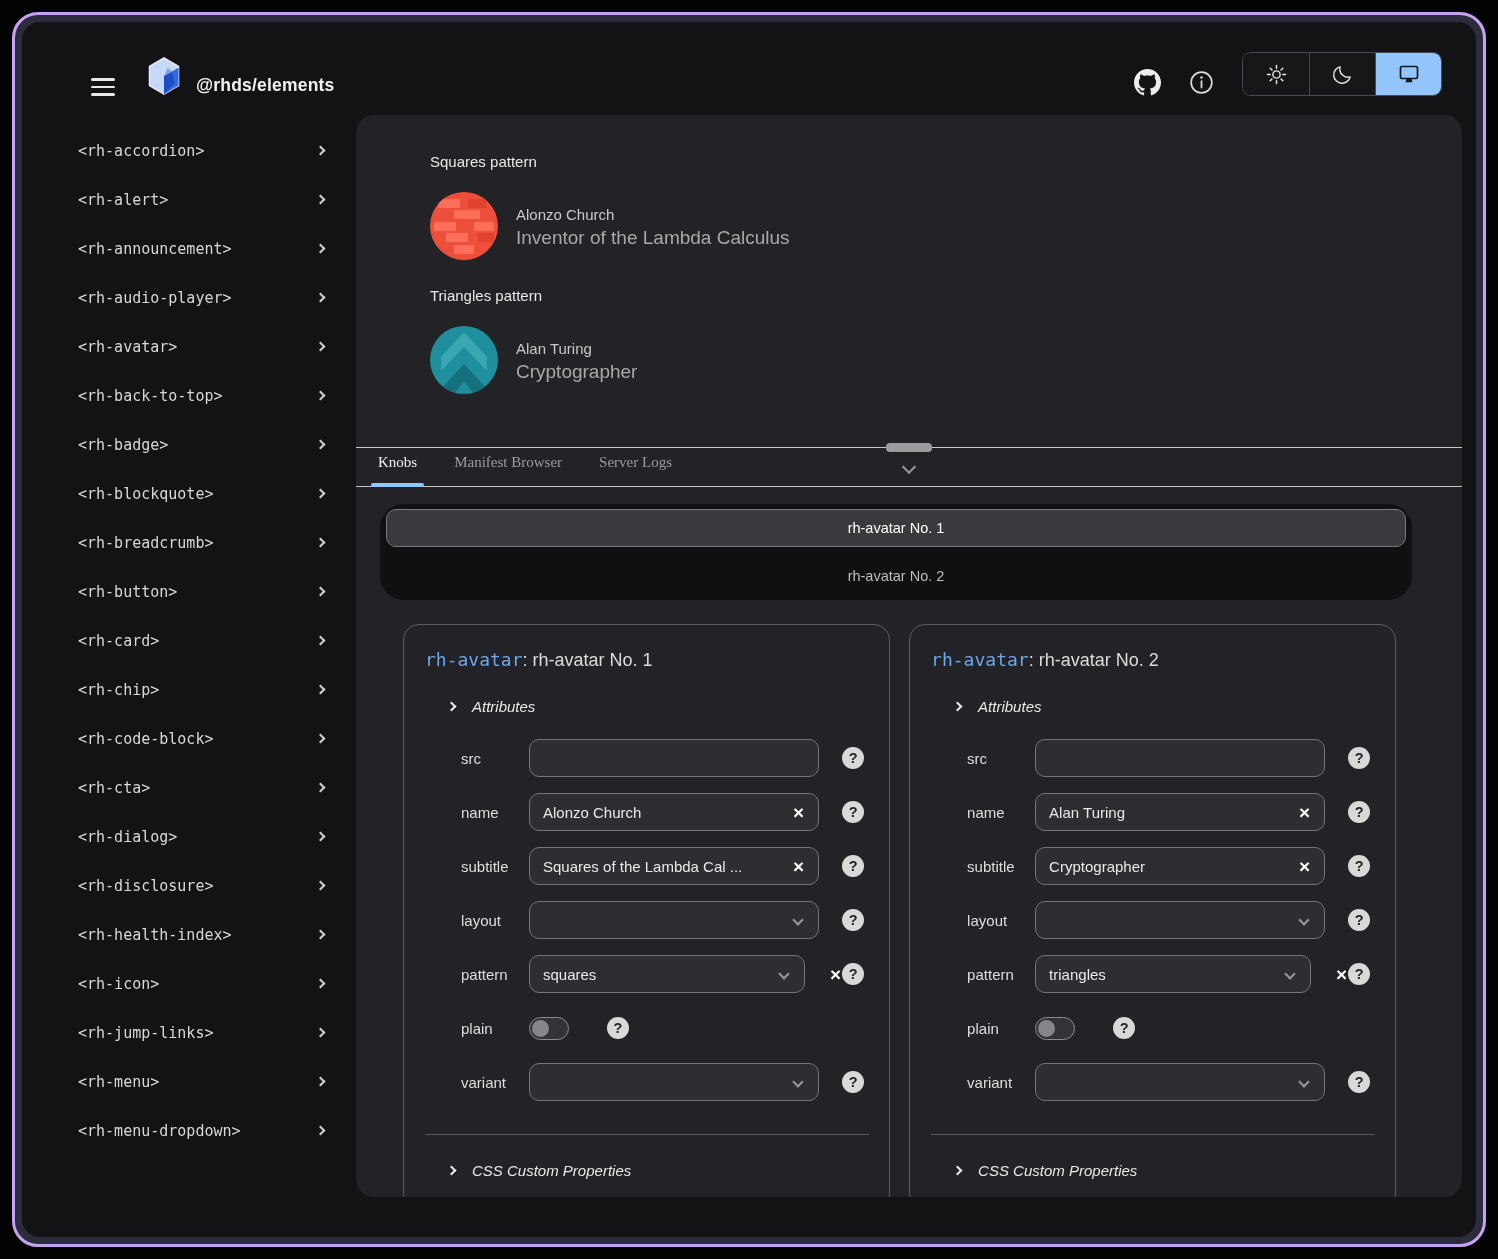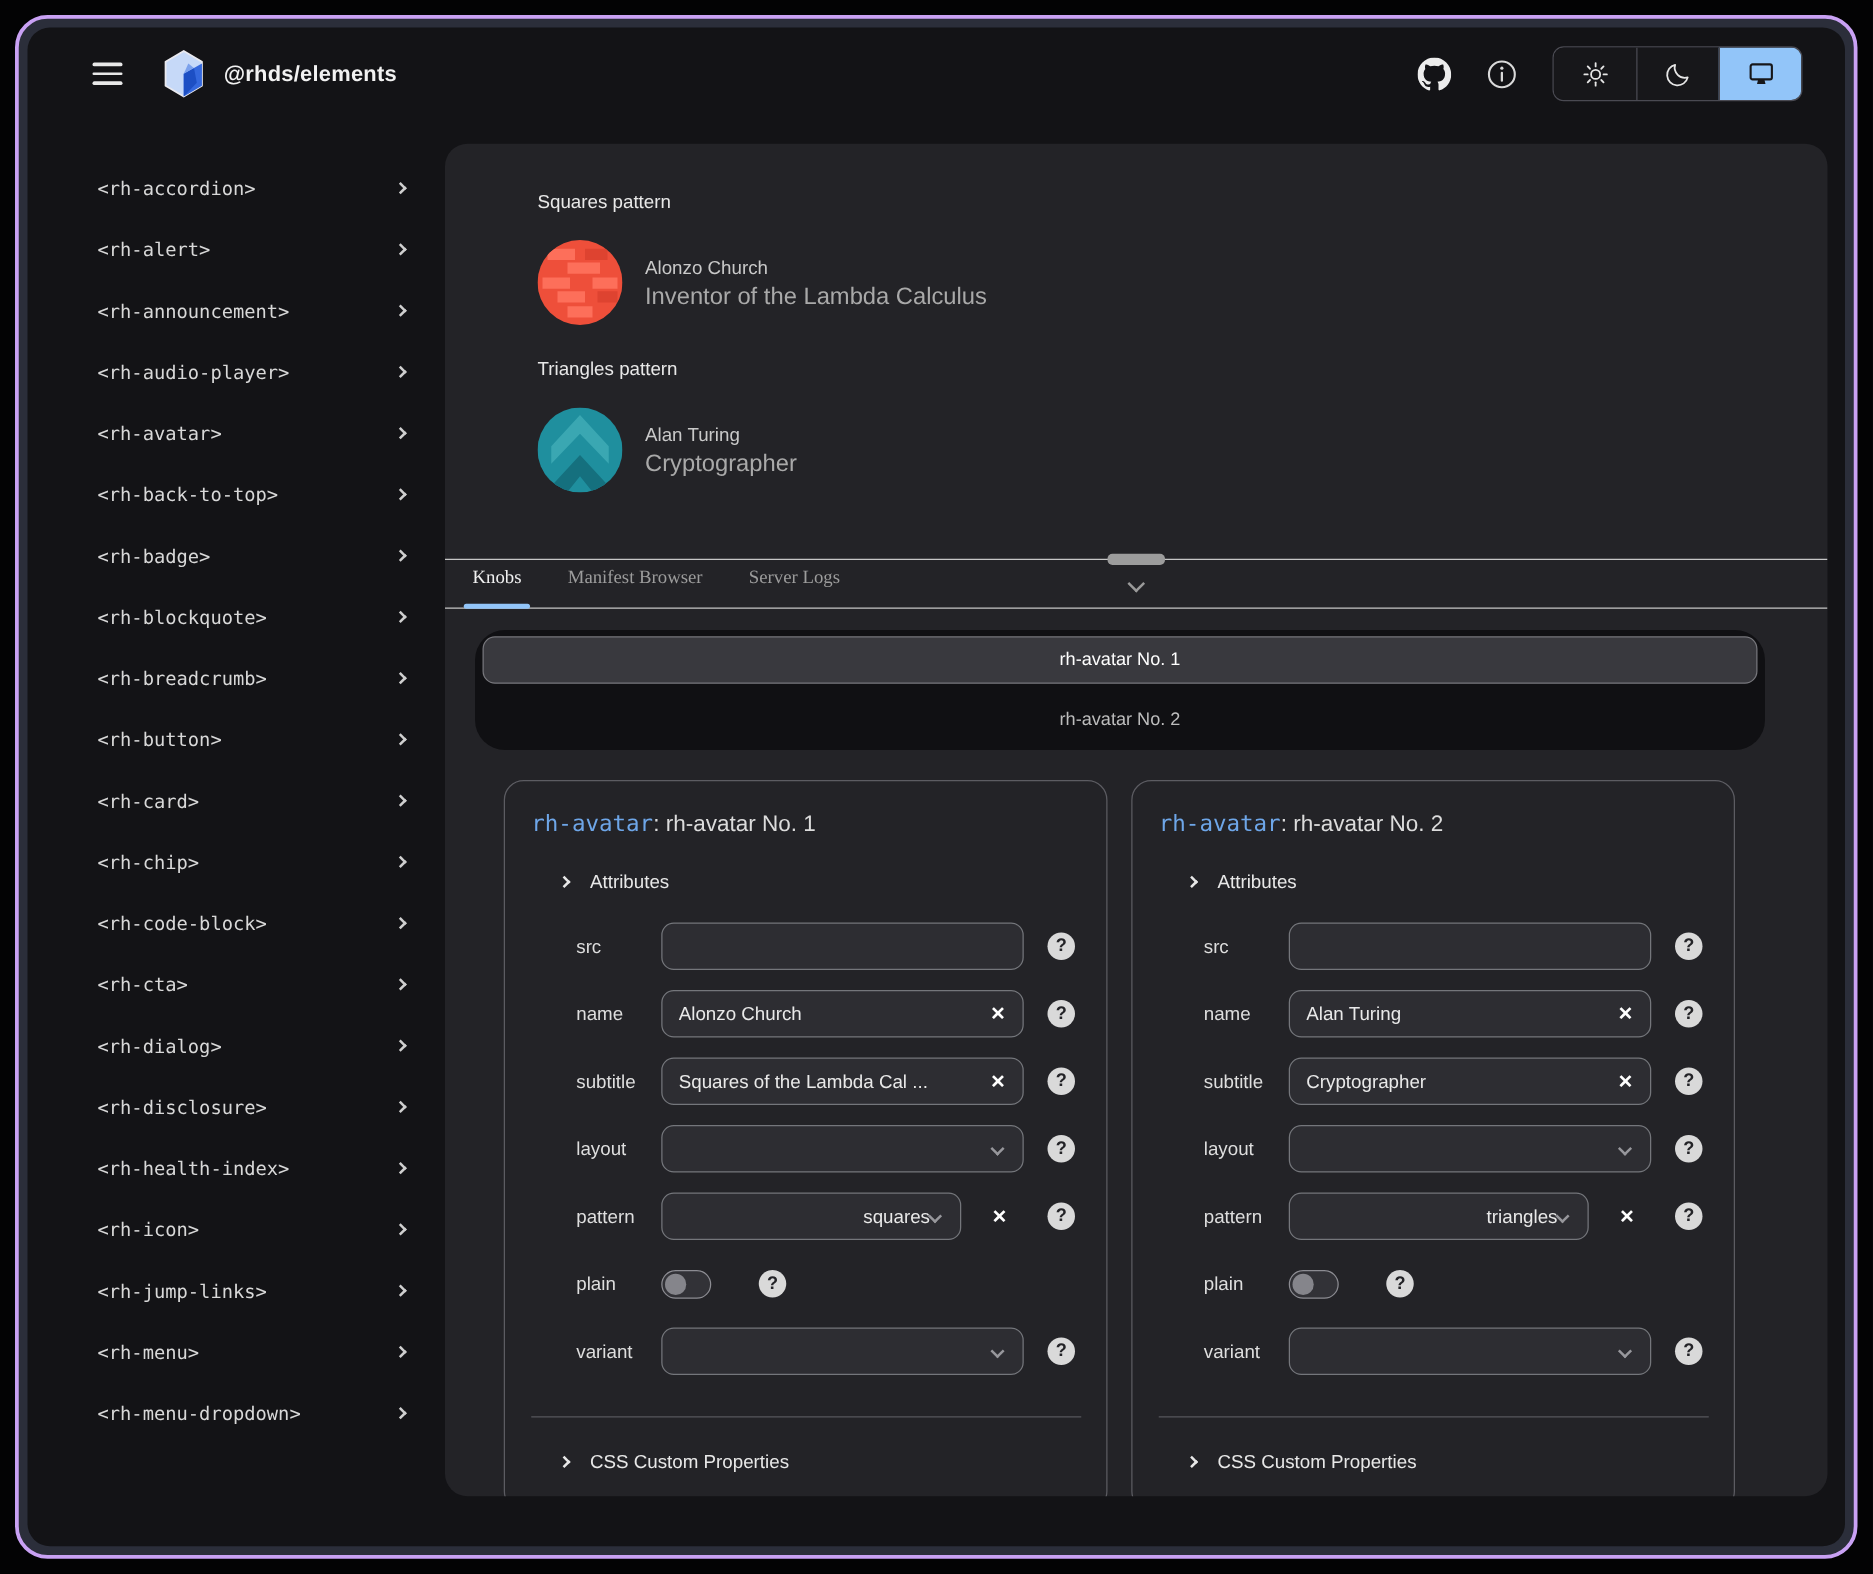--- a/index.html
+++ b/index.html
@@ -11,21 +11,21 @@
   .window {
     position:absolute; left:12px; top:12px; right:12px; bottom:12px;
     border-radius:26px; border:3px solid #c9a1f4; background:#2b2e3a; padding:7px;
   }
   .app {
     width:100%; height:100%; border-radius:18px; background:#131316;
     overflow:hidden; display:flex; flex-direction:column;
   }
 
   
-  .header { height:74px; flex:0 0 auto; display:flex; align-items:center; padding:0 34px 0 52px; }
+  .header { height:74px; flex:0 0 auto; display:flex; align-items:flex-end; padding:0 34px 0 69px; }
   .hamburger { width:24px; display:flex; flex-direction:column; gap:5px; cursor:pointer; margin-right:30px; }
   .hamburger span { display:block; height:2.6px; background:#e8e8e8; border-radius:2px; }
   .logo { width:38px; height:40px; margin-right:13px; display:flex; }
   .app-title { font-size:17.5px; font-weight:bold; color:#f2f2f2; letter-spacing:.2px; }
   .header-spacer { flex:1; }
   .icon-btn { background:none; border:none; cursor:pointer; display:flex; align-items:center; margin-right:27px; }
   .theme-group { display:flex; border:1px solid #4a4a52; border-radius:9px; overflow:hidden; }
   .theme-btn { width:66px; height:42px; background:#17171a; border:none; border-left:1px solid #4a4a52;
     display:flex; align-items:center; justify-content:center; cursor:pointer; }
   .theme-btn:first-child { border-left:none; }
@@ -77,31 +77,31 @@
   .subtab { border:1px solid transparent; background:none; border-radius:10px; height:38px; padding:0 22px;
     font-size:14.5px; color:#bdbdbd; cursor:pointer; font-family:"Liberation Sans", sans-serif; }
   .subtab.active { background:#39393e; border-color:#77777c; color:#ffffff; }
 
   
   .panels { display:flex; gap:19px; margin:24px 74px 0 47px; }
   .panel { flex:1; border:1px solid #5c5c62; border-radius:16px; padding:24px 20px 24px 21px; }
   .panel-title { font-size:18px; }
   .panel-tag { font-family:"DejaVu Sans Mono", monospace; color:#6ea6e8; }
   .panel-rest { color:#dcdcdc; }
-  .disclosure { display:flex; align-items:center; gap:17px; margin:27px 0 0 23px; cursor:pointer; }
+  .disclosure { display:flex; align-items:center; gap:17px; margin:27px 0 0 23px; cursor:pointer;font-style:italic; }
   .disc-chev { color:#e8e8e8; width:7px; height:7px; border-width:2.4px; }
   .disc-label { font-size:15px; color:#e8e8e8; }
 
   .rows { margin:24px 2px 0 36px; }
   .f-row { display:flex; align-items:center; margin-bottom:16px; height:38px; }
   .f-label { width:68px; flex:0 0 auto; font-size:15px; color:#dedede; }
   .input { width:290px; height:38px; background:#2d2d32; border:1px solid #74767b; border-radius:10px;
     display:flex; align-items:center; padding:0 13px; cursor:text; }
   .input.select { cursor:pointer; }
-  .input.narrow { width:240px;text-align:right; }
+  .input.narrow { width:276px; }
   .input-value { flex:1; font-size:15px; color:#e9e9e9; white-space:nowrap; overflow:hidden; }
   .sel-chev { color:#97979c; margin-right:3px; }
   .clear-x { color:#ffffff; font-size:19px; font-weight:bold; cursor:pointer; line-height:1; padding:0 1px; }
   .clear-x.external { margin-left:24px; }
   .toggle { width:40px; height:23px; border:1px solid #8c8c92; border-radius:12px; background:#323237;
     display:inline-flex; align-items:center; padding:2px; cursor:pointer; }
   .toggle .knob { width:17px; height:17px; border-radius:50%; background:#85858b; }
   .help-icon { width:22px; height:22px; border-radius:50%; background:#d9d9d9; color:#232327;
     font-size:14.5px; font-weight:bold; display:flex; align-items:center; justify-content:center;
     cursor:pointer; flex:0 0 auto; }

